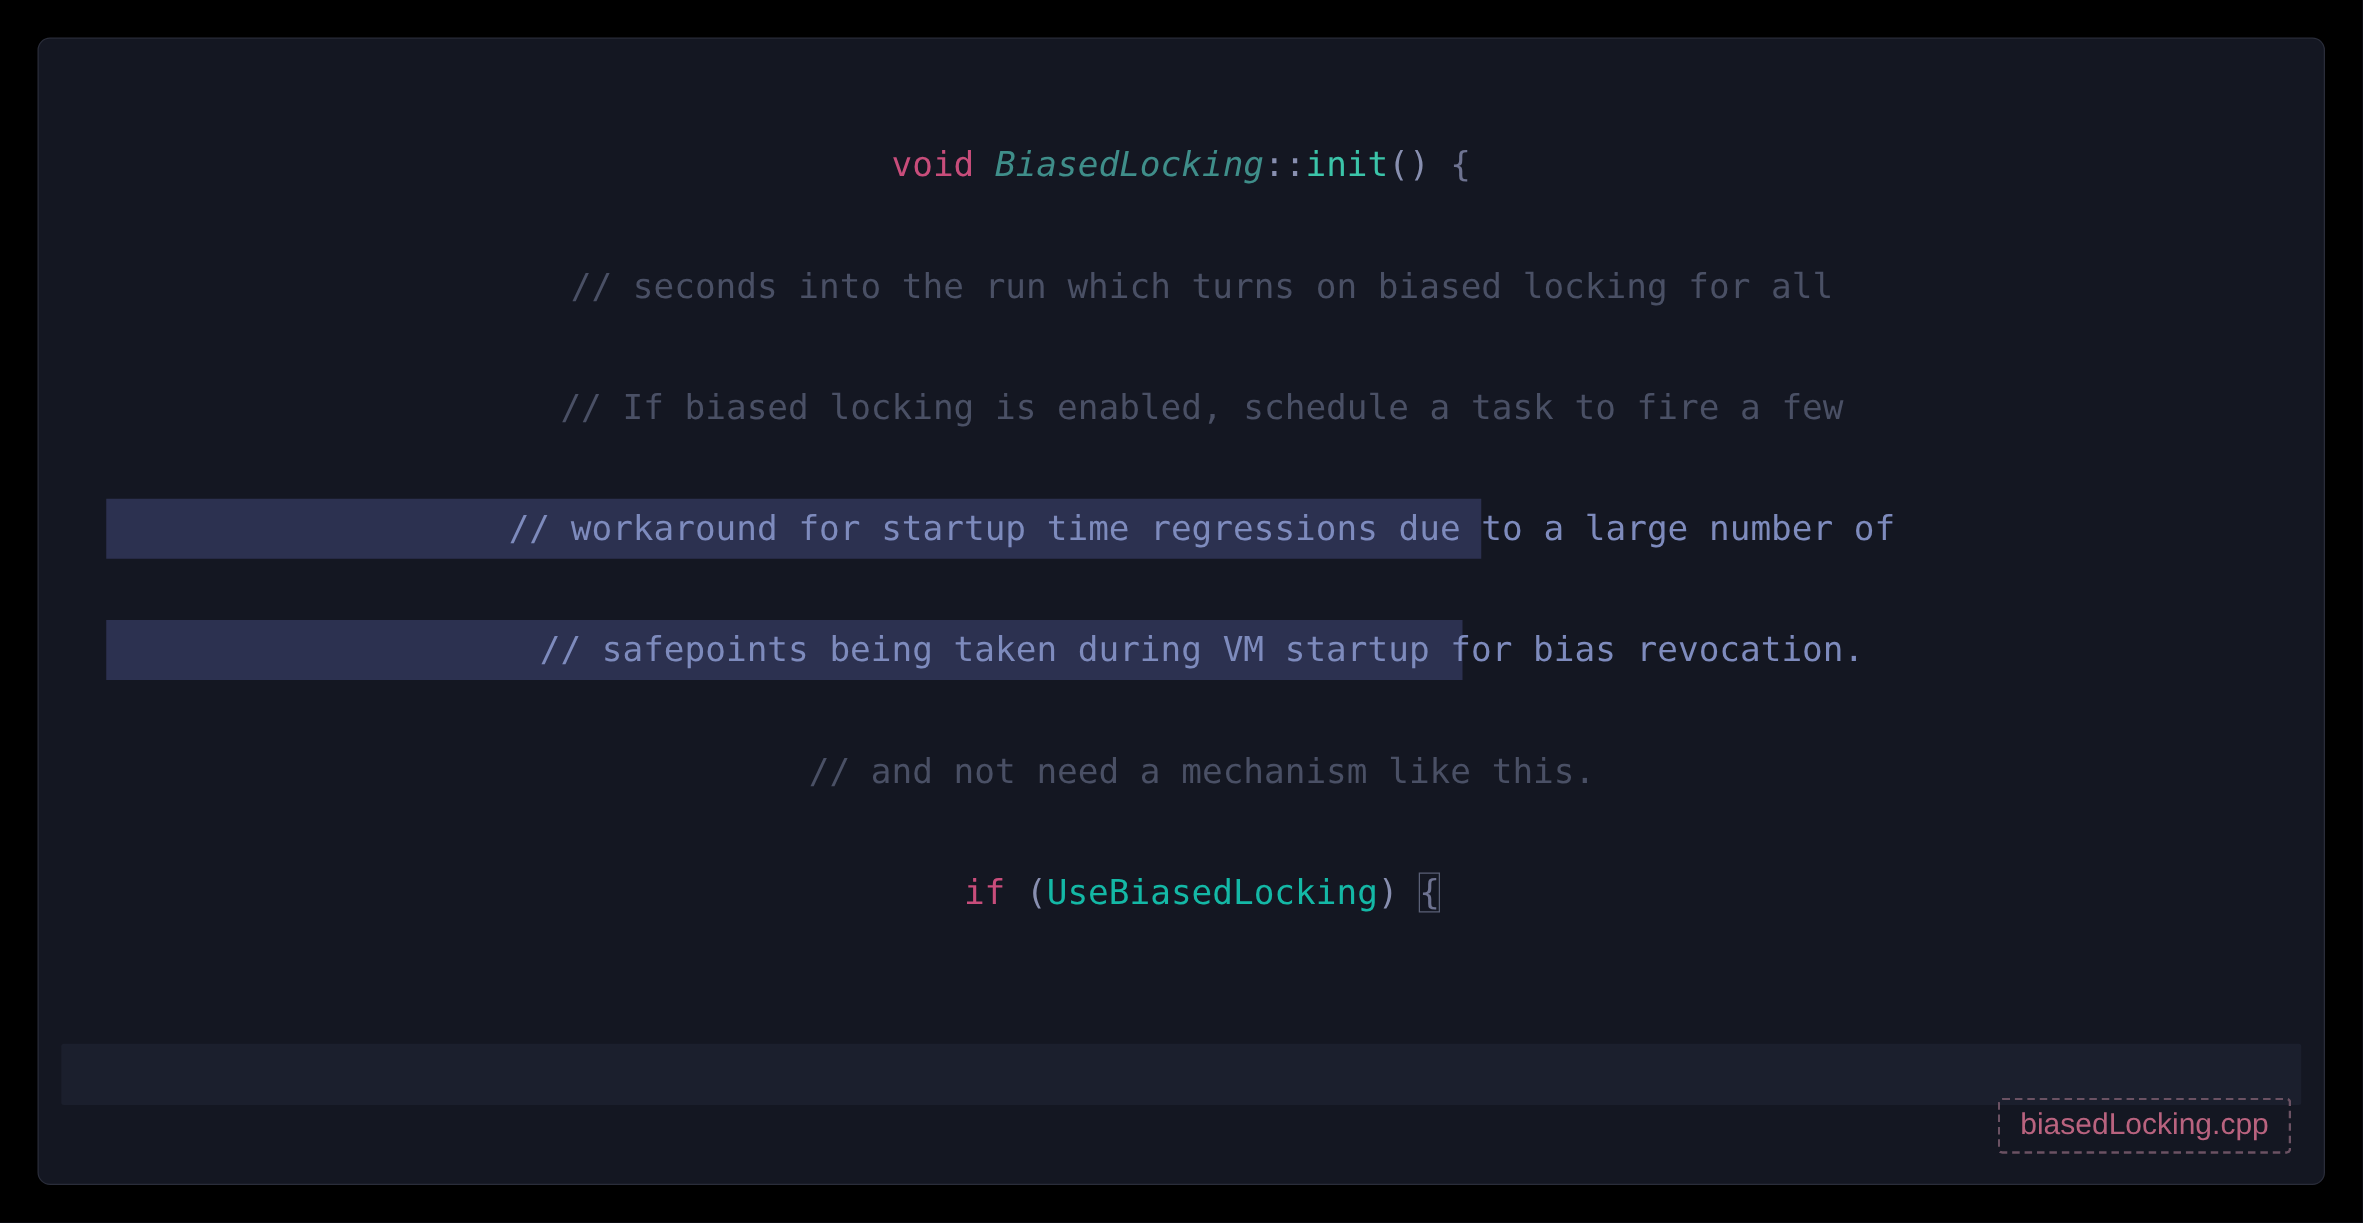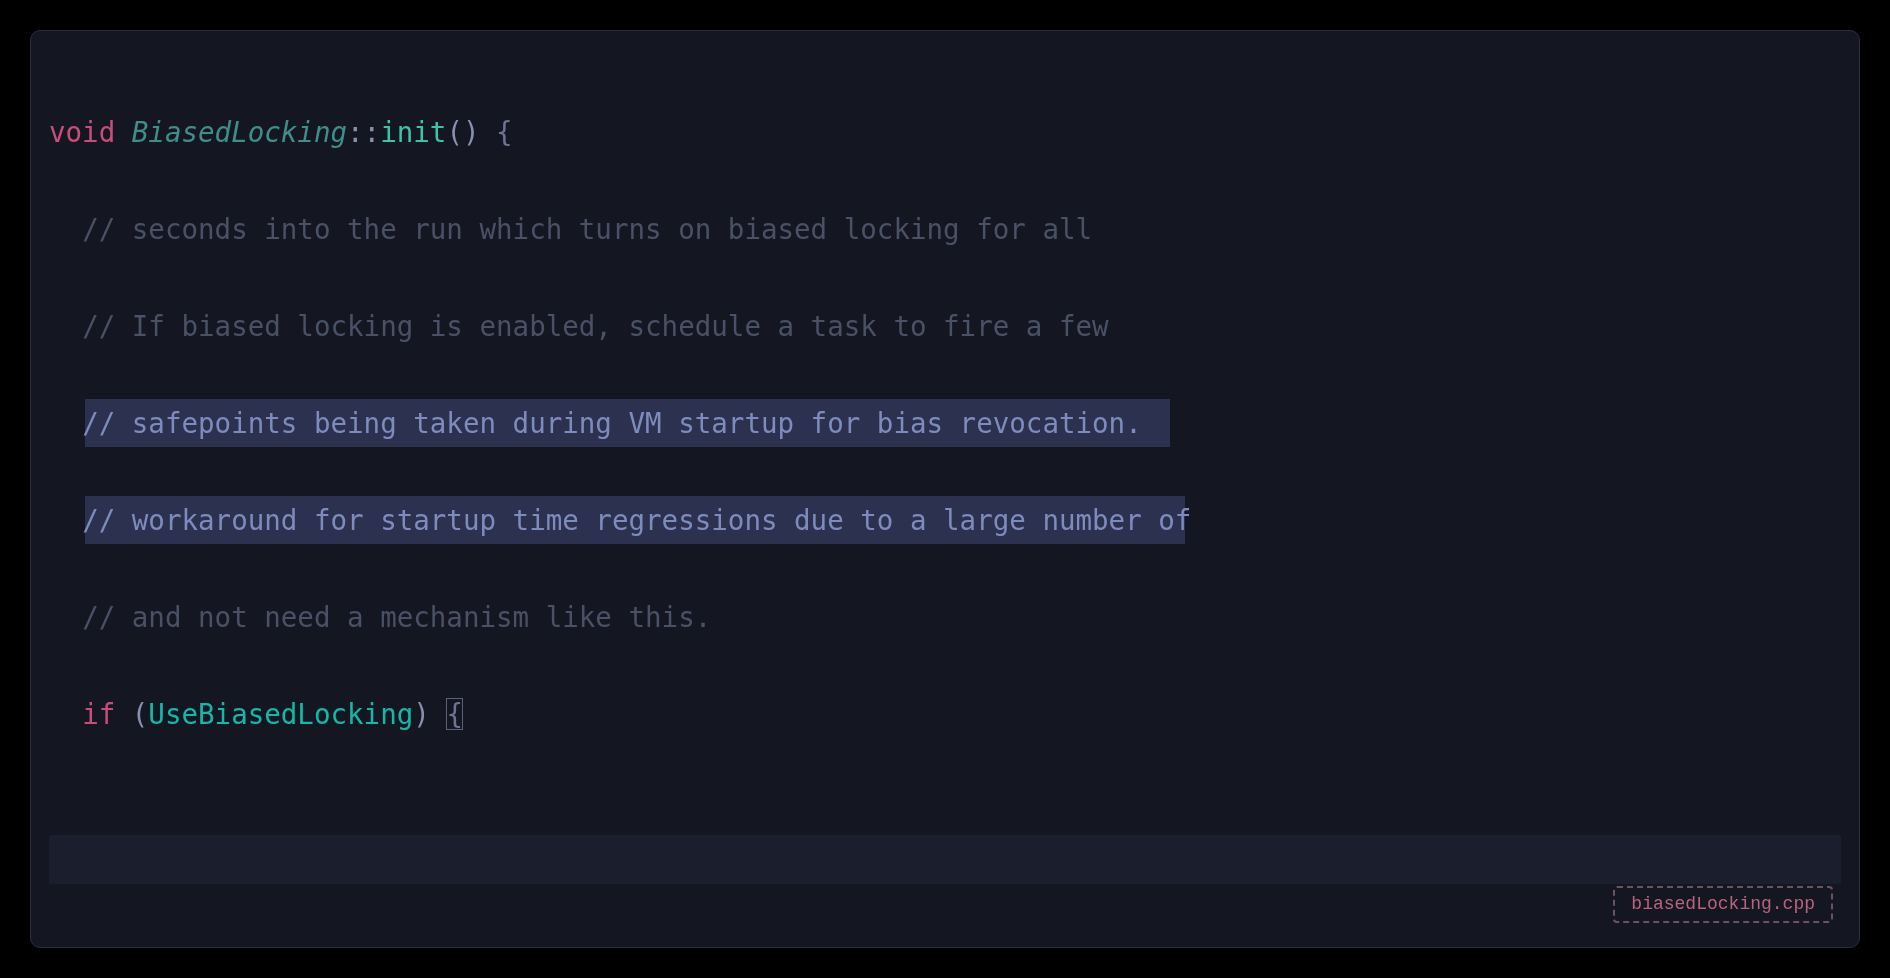--- a/index.html
+++ b/index.html
@@ -31,21 +31,21 @@
   
   .tk-kw    { color: #c84d7b; }         
   .tk-type  { color: #3f8e8a; font-style: italic; } 
   .tk-op    { color: #888fb0; }         
   .tk-ob    { color: #6e7391; }         
   .tk-fn    { color: #3bc4a9; }         
   .tk-cm    { color: #4a5065; }         
   .tk-cmhl  { color: #7e8bbd; }         
   .tk-id    { color: #14b8a6; }         
 
-  .line { position: relative; display: block; }
+  .line { position: relative; display: block; text-align: center; }
   .line .content { position: relative; z-index: 2; }
 
   .hl-line::before {
     content: "";
     position: absolute;
     left: 36px;
     right: 0;
     top: 0;
     bottom: 0;
     width: var(--hlw);
@@ -55,24 +55,24 @@
   .cursor-brace {
     outline: 1px solid #5a6077;
     outline-offset: -1px;
   }
   .file-badge {
     position: absolute;
     right: 26px;
     bottom: 24px;
     border: 2px dashed #6b5263;
     color: #b9637f;
-    font-size: 18px;
+    font-size: 24px;
     padding: 6px 16px 7px 16px;
     border-radius: 4px;
-    font-family: Liberation Mono, monospace;
+    font-family: Liberation Sans, sans-serif;
     background: rgba(0,0,0,0);
     white-space: pre;
   }
   .cur-line-bg {
     position: absolute;
     left: 18px;
     right: 18px;
     height: 49px;
     background: #1b1f2d;
     z-index: 0;
@@ -83,22 +83,22 @@
 <body>
 
 <div class="code-window">
 
   <div class="cur-line-bg" style="top: calc(28px + 48.5px * 16);"></div>
 
   <div class="code">
 <span class="line"><span class="content"><span class="tk-kw">void </span><span class="tk-type">BiasedLocking</span><span class="tk-op">::</span><span class="tk-fn">init</span><span class="tk-op">() </span><span class="tk-ob">{</span></span></span>
 <span class="line"><span class="content"><span>  </span><span class="tk-cm">// seconds into the run which turns on biased locking for all</span></span></span>
 <span class="line"><span class="content"><span>  </span><span class="tk-cm">// If biased locking is enabled, schedule a task to fire a few</span></span></span>
+<span class="line hl-line" style="--hlw:1100px"><span class="content"><span>  </span><span class="tk-cmhl">// workaround for startup time regressions due to a large number of</span></span></span>
 <span class="line hl-line" style="--hlw:1085px"><span class="content"><span>  </span><span class="tk-cmhl">// safepoints being taken during VM startup for bias revocation.</span></span></span>
-<span class="line hl-line" style="--hlw:1100px"><span class="content"><span>  </span><span class="tk-cmhl">// workaround for startup time regressions due to a large number of</span></span></span>
 <span class="line"><span class="content"><span>  </span><span class="tk-cm">// and not need a mechanism like this.</span></span></span>
 <span class="line"><span class="content"><span>  </span><span class="tk-kw">if </span><span class="tk-op">(</span><span class="tk-id">UseBiasedLocking</span><span class="tk-op">) </span><span class="tk-ob cursor-brace">{</span></span></span>
 
 
 
 
 
 
 
 

